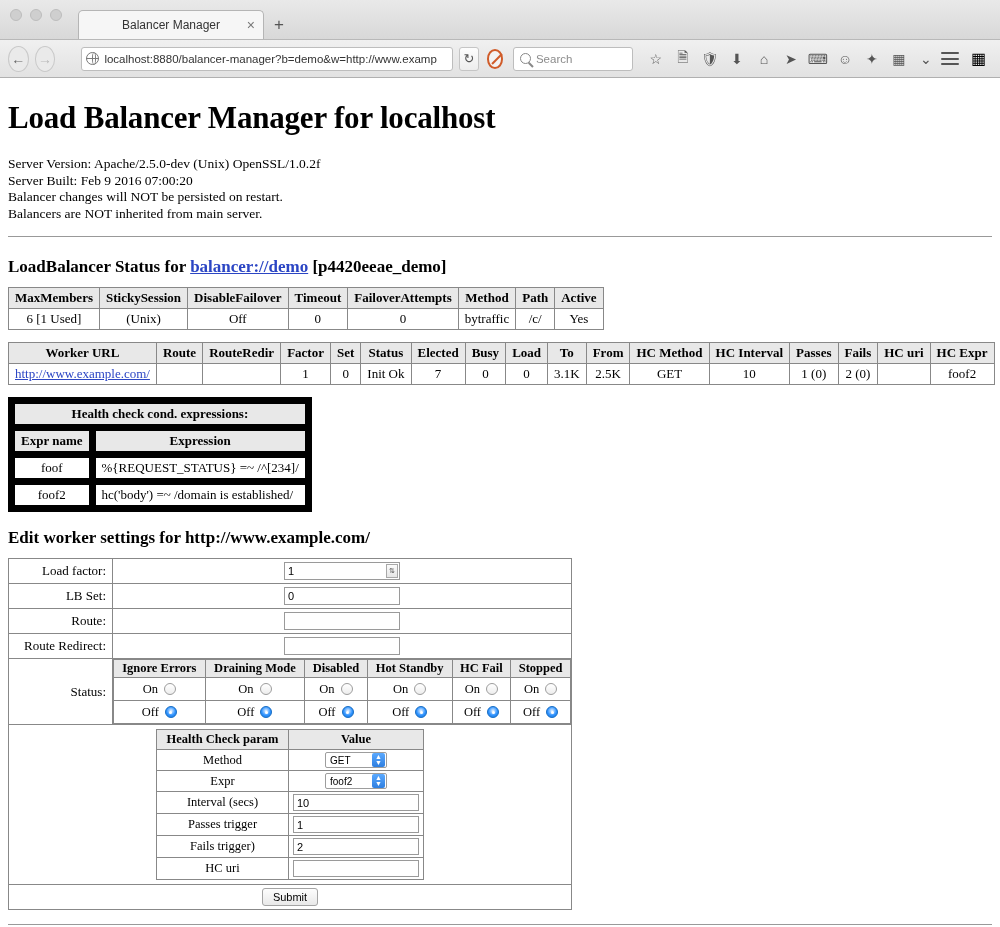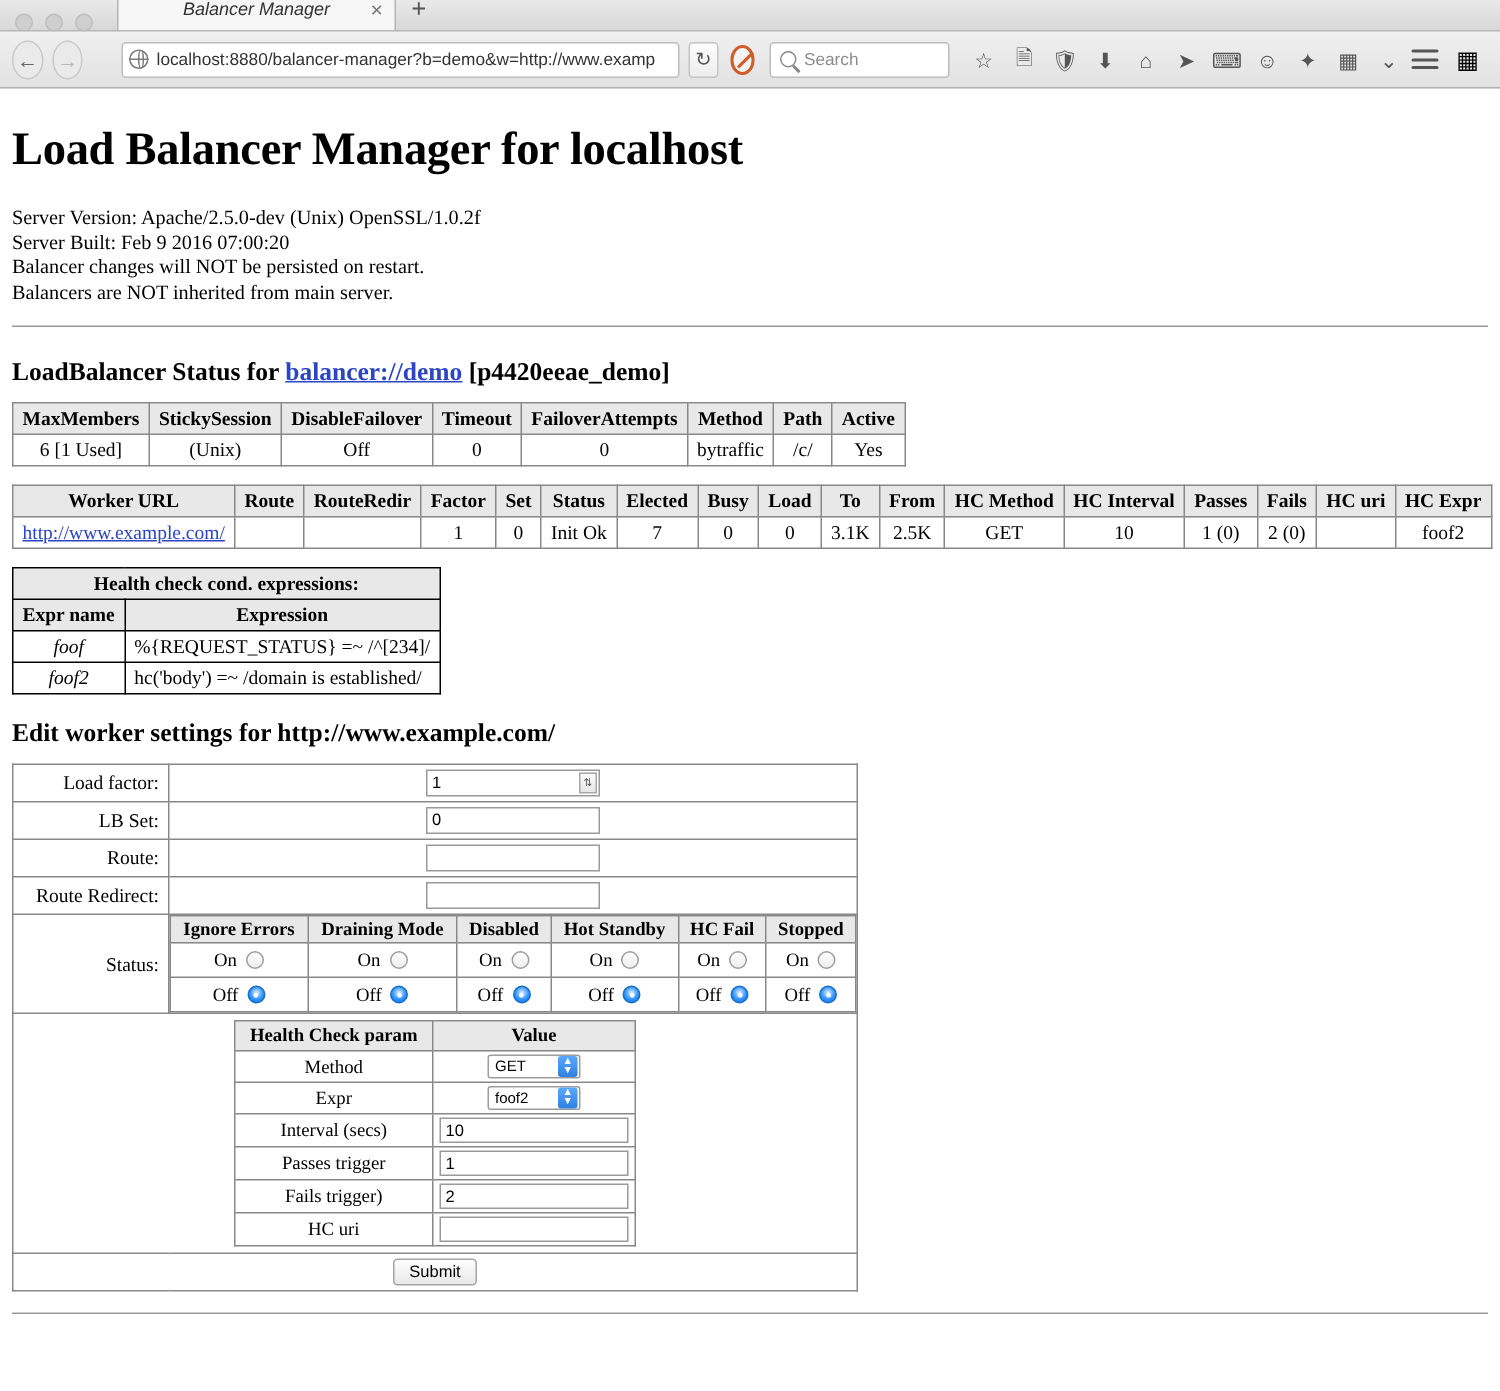--- a/index.html
+++ b/index.html
@@ -7,26 +7,25 @@
   body {
     width: 1000px; height: 927px;
     background: #ffffff;
     font-family: "Liberation Sans", sans-serif;
     overflow: hidden;
   }
 
   
   .browser { width: 1000px; background: #e8e8e8; }
   .titlebar {
-    height: 21px;
+    height: 40px;
     background: linear-gradient(#e9e9e9, #d8d8d8);
     border-bottom: 1px solid #b8b8b8;
     display: flex; align-items: flex-end;
     position: relative;
-    font-style: italic;
   }
   .traffic {
     position: absolute; left: 10px; top: 9px;
     display: flex; gap: 8px; align-items: center;
   }
   .dot { width: 12px; height: 12px; border-radius: 50%; background: #cfcfcf; border: 1px solid #bdbdbd; }
   .tabstrip { display: flex; align-items: flex-end; margin-left: 78px; height: 100%; }
   .tab {
     width: 186px; height: 29px;
     background: #f6f6f6;
@@ -132,23 +131,23 @@
 
   table.grid { border-collapse: collapse; font-size: 13px; }
   table.grid th, table.grid td {
     border: 1px solid #888; padding: 2px 6px; text-align: center; white-space: nowrap;
   }
   table.grid th { background: #e8e8e8; font-weight: bold; }
   table.grid td a { color: #2b45c4; text-decoration: underline; }
   .mb12 { margin-bottom: 12px; }
 
   table.hc { border-collapse: collapse; font-size: 13px; margin-bottom: 14px; }
-  table.hc th, table.hc td { border: 1px solid #000000; padding: 2px 6px; }
+  table.hc th, table.hc td { border: 7px solid #000000; padding: 2px 6px; }
   table.hc th { background: #e8e8e8; font-weight: bold; text-align: center; }
-  table.hc td.name { text-align: center; font-style: italic; }
+  table.hc td.name { text-align: center; }
   table.hc td.expr { text-align: left; font-family: "Liberation Serif", serif; }
 
   h3.editsec { font-size: 17px; font-weight: bold; margin: 16px 0 10px 0; }
 
   table.form {
     border-collapse: collapse; font-size: 13px; width: 564px;
   }
   table.form > tbody > tr > td {
     border: 1px solid #888; padding: 3px 6px;
   }

